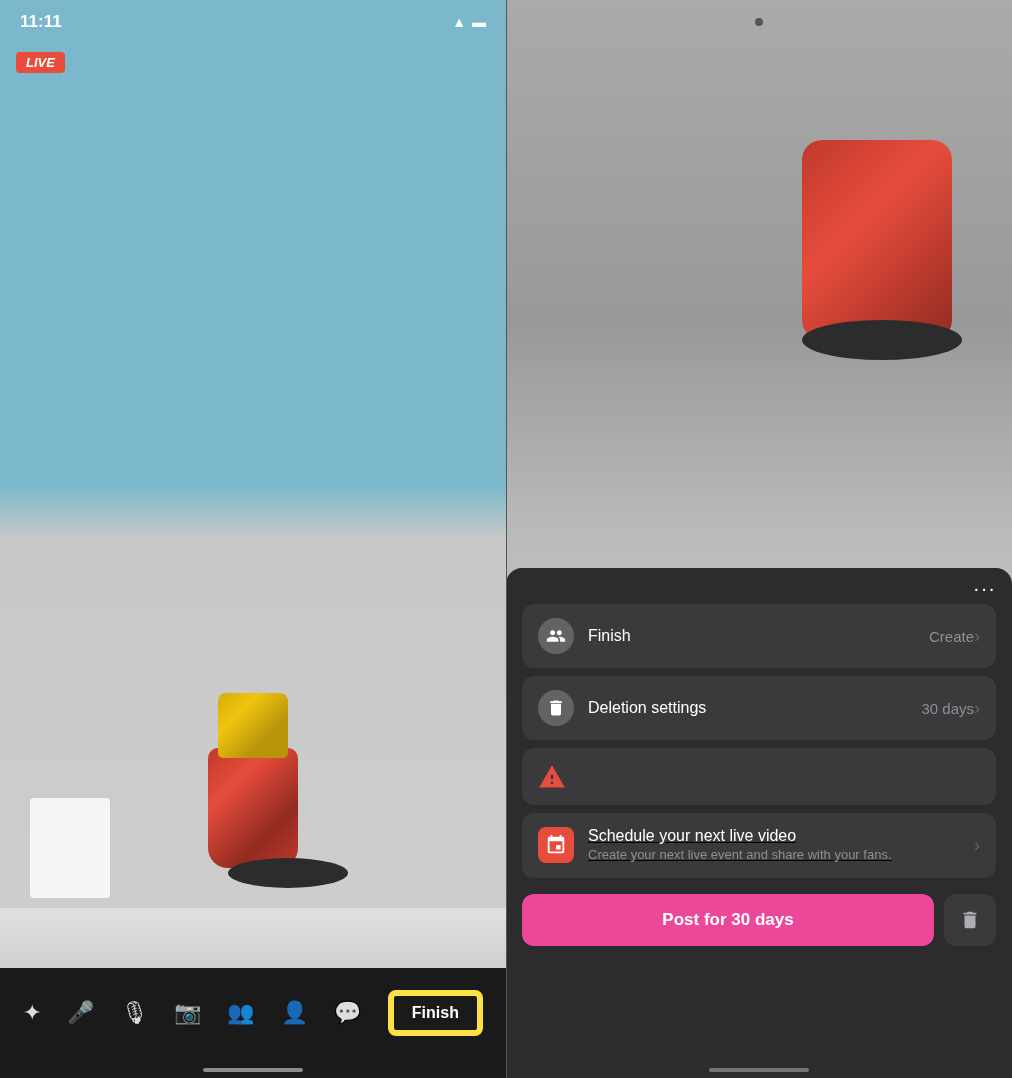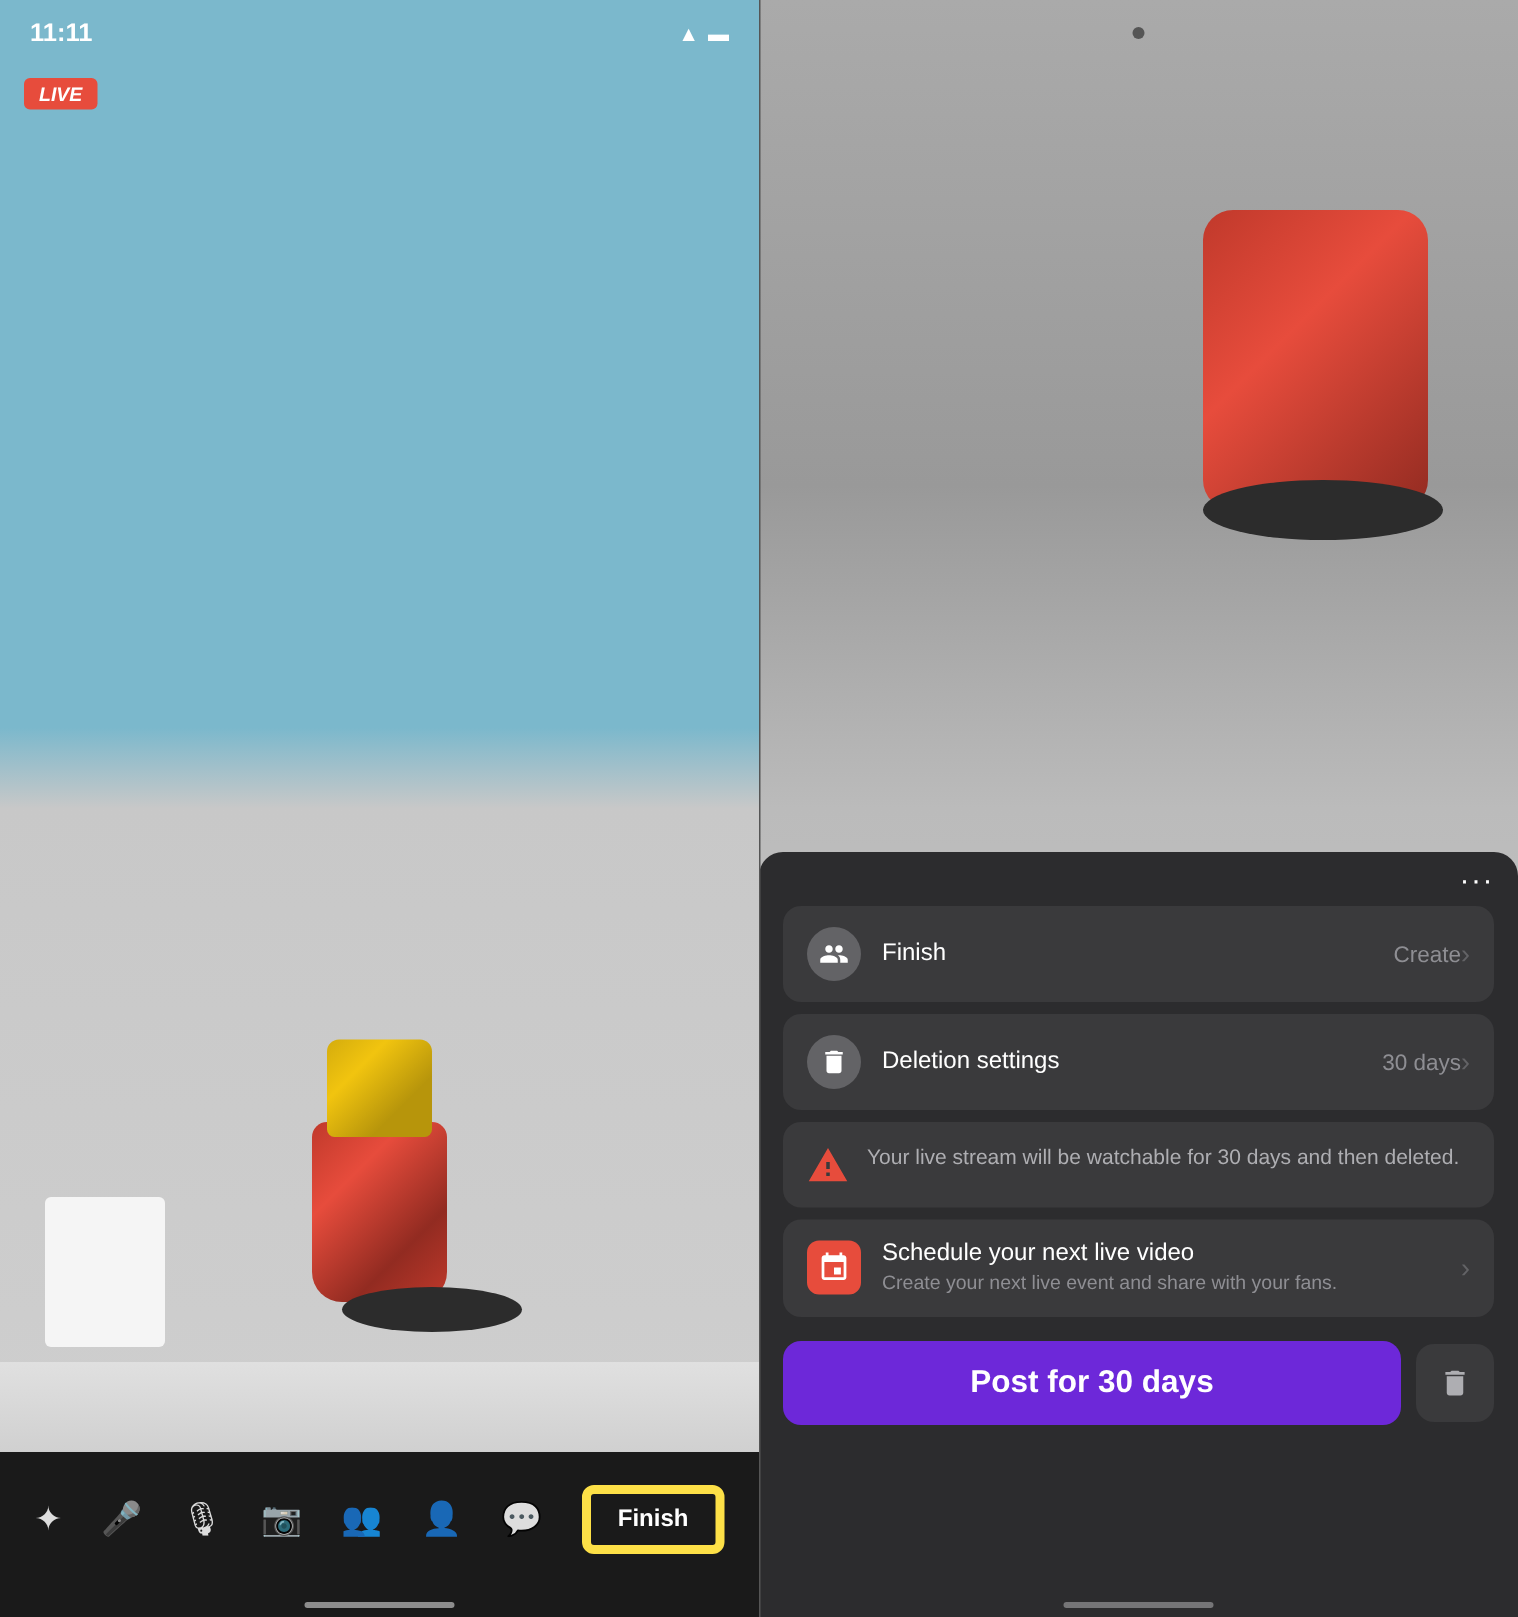--- a/index.html
+++ b/index.html
@@ -372,20 +372,21 @@
       border-radius: 8px;
       display: flex;
       align-items: center;
       justify-content: center;
       margin-right: 14px;
       flex-shrink: 0;
     }
 
     .schedule-content {
       flex: 1;
+      text-decoration: underline;
     }
 
     .schedule-title {
       color: #fff;
       font-size: 16px;
       font-weight: 500;
       margin-bottom: 2px;
     }
 
     .schedule-subtitle {
@@ -402,25 +403,25 @@
     
     .action-row {
       display: flex;
       align-items: center;
       gap: 10px;
       padding: 0 16px 20px;
     }
 
     .post-btn {
       flex: 1;
-      background: #6d28d9;
+      background: #ec4899;
       color: #fff;
       border: none;
       border-radius: 12px;
-      font-size: 21px;
+      font-size: 17px;
       font-weight: 600;
       padding: 16px;
       cursor: pointer;
       text-align: center;
     }
 
     .delete-btn {
       width: 52px;
       height: 52px;
       background: #3a3a3c;
@@ -541,21 +542,20 @@
           <span class="sheet-row-label">Deletion settings</span>
         </div>
         <span class="sheet-row-value">30 days</span>
         <span class="sheet-row-chevron">›</span>
       </div>
 
       <div class="warning-box">
         <svg class="warning-triangle" viewBox="0 0 24 24">
           <path d="M1 21h22L12 2 1 21zm12-3h-2v-2h2v2zm0-4h-2v-4h2v4z" fill="#e74c3c"></path>
         </svg>
-        <span class="warning-text">Your live stream will be watchable for 30 days and then deleted.</span>
       </div>
 
       <div class="schedule-box">
         <div class="schedule-icon">
           <svg width="22" height="22" viewBox="0 0 24 24" fill="white">
             <path d="M17 12h-5v5h5v-5zM16 1v2H8V1H6v2H5c-1.11 0-1.99.9-1.99 2L3 19c0 1.1.89 2 2 2h14c1.1 0 2-.9 2-2V5c0-1.1-.9-2-2-2h-1V1h-2zm3 18H5V8h14v11z"></path>
           </svg>
         </div>
         <div class="schedule-content">
           <div class="schedule-title">Schedule your next live video</div>

